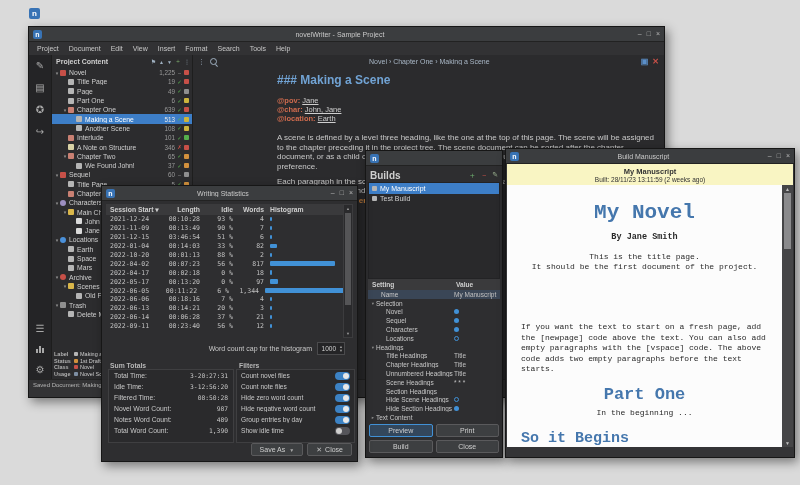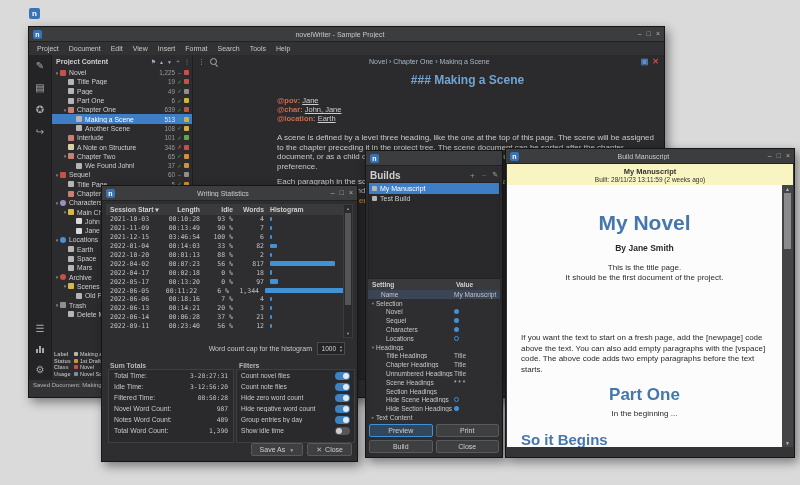--- a/index.html
+++ b/index.html
@@ -44,21 +44,21 @@
   #statusbar{position:absolute;left:0;right:0;bottom:0;height:18px;background:#333335;border-top:1px solid #242424;display:flex;align-items:flex-start;padding:2px 0 0 4px;box-sizing:border-box;}
   #statusbar span{font-size:6px;color:#b5b5b5;}
   #editor{flex:1;position:relative;background:#2b2b2d;}
   #edhead{height:13px;display:flex;align-items:center;padding:0 3px;}
   .edh-i{font-size:7px;color:#9fb0c0;margin:0 2px;}
   .lens{width:5px;height:5px;border:1px solid #9fb0c0;border-radius:50%;position:relative;margin:0 3px;}
   .lens::after{content:"";position:absolute;width:3px;height:1px;background:#9fb0c0;transform:rotate(45deg);left:4px;top:6px;}
   #breadcrumb{flex:1;text-align:center;font-size:7px;color:#a9b7c6;white-space:nowrap;overflow:hidden;}
   .edx{font-size:8px;font-weight:bold;margin:0 2px;}
   #edcontent{position:absolute;top:16px;left:84px;right:6px;}
-  #edheading{font-size:12px;font-weight:bold;color:#71a3d4;margin:2px 0 10px;text-align:center;}
+  #edheading{font-size:12px;font-weight:bold;color:#71a3d4;margin:2px 0 10px;}
   .tagline{font-size:7.5px;line-height:8.8px;}
   .tagkey{color:#cf6b4e;font-weight:bold;}
   .tagval{color:#cfcfcf;text-decoration:underline;}
   #para1{font-size:8px;line-height:9.4px;color:#c8c8c8;margin-top:10px;}
   #para2{margin-top:6px;font-size:8px;line-height:9.4px;color:#c8c8c8;white-space:nowrap;overflow:hidden;}
   .s-n{color:#c8c8c8;}.s-b{color:#ca8341;font-weight:bold;}
   .s-i{color:#ca8341;font-style:italic;}.s-bi{color:#ca8341;font-weight:bold;font-style:italic;}
   
   #ws{left:101px;top:185px;width:257px;height:277px;z-index:3;}
   #wshead{position:absolute;top:18px;left:4px;right:4px;height:11px;background:#3a3a3c;display:flex;align-items:center;font-size:6.8px;color:#cfcfcf;font-weight:bold;}
@@ -114,21 +114,21 @@
   .dot{width:5px;height:5px;border-radius:50%;background:#4191d6;}
   .dot.off{background:transparent;border:1px solid #4191d6;box-sizing:border-box;}
   #bldbtns{position:absolute;left:3px;right:3px;bottom:4px;display:grid;grid-template-columns:1fr 1fr;gap:3px;}
   .btn.focus{border-color:#4191d6;background:#33475c;}
   
   #preview{left:505px;top:148px;width:290px;height:310px;z-index:4;background:#343436;}
   #banner{position:absolute;top:15px;left:1px;right:1px;height:21px;background:#f9f5c3;text-align:center;color:#333;}
   #banner .b1{font-size:7.5px;font-weight:bold;margin-top:3px;}
   #banner .b2{font-size:6.5px;}
   #page{position:absolute;top:36px;left:1px;right:12px;bottom:10px;background:#fcfcfc;color:#2a2a2a;overflow:hidden;}
-  #pagein{padding:14px 14px 0 14px;}
+  #pagein{padding:4px 14px 0 14px;font-family:Liberation Mono, monospace;}
   .pv-h1{font-size:21px;font-weight:bold;color:#4577ad;text-align:center;margin:12px 0 8px;}
   .pv-by{font-size:8.5px;font-weight:bold;text-align:center;margin-bottom:10px;}
   .pv-c{font-size:8px;text-align:center;line-height:10px;}
   .pv-vs{height:42px;}
   .pv-p{font-size:8px;line-height:10.5px;margin:8px 0;}
   .pv-h2c{font-size:17px;font-weight:bold;color:#4577ad;text-align:center;margin:10px 0 4px;}
   .pv-h2{font-size:15px;font-weight:bold;color:#4577ad;margin:12px 0 4px;}
   #pvsb{position:absolute;top:36px;right:1px;width:11px;bottom:10px;background:#454547;}
   #pvsb .thumb{position:absolute;left:2px;right:2px;top:8px;height:56px;background:#8a8a8c;}
   #pvsb .a{position:absolute;left:0;right:0;font-size:5px;color:#c0c0c0;text-align:center;}
@@ -576,37 +576,37 @@
   </div>
   <div id="wshead">
       <span class="wc-date">Session Start ▾</span>
       <span class="wc-len">Length</span>
       <span class="wc-idle">Idle</span>
       <span class="wc-words">Words</span>
       <span class="wc-hist">Histogram</span>
     </div>
   <div id="wsrows">
       <div class="wsrow">
-        <span class="wc-date">2021-10-03</span>
+        <span class="wc-date">2021-12-24</span>
         <span class="wc-len">00:10:28</span>
         <span class="wc-idle">93 %</span>
         <span class="wc-words">4</span>
         <span class="wc-hist"><span class="bar" style="display: inline-block; width: 1.5px;"></span></span>
       </div>
       <div class="wsrow">
         <span class="wc-date">2021-11-09</span>
         <span class="wc-len">00:13:49</span>
         <span class="wc-idle">90 %</span>
         <span class="wc-words">7</span>
         <span class="wc-hist"><span class="bar" style="display: inline-block; width: 1.5px;"></span></span>
       </div>
       <div class="wsrow">
         <span class="wc-date">2021-12-15</span>
         <span class="wc-len">03:46:54</span>
-        <span class="wc-idle">100 %</span>
+        <span class="wc-idle">51 %</span>
         <span class="wc-words">6</span>
         <span class="wc-hist"><span class="bar" style="display: inline-block; width: 1.5px;"></span></span>
       </div>
       <div class="wsrow">
         <span class="wc-date">2022-01-04</span>
         <span class="wc-len">00:14:03</span>
         <span class="wc-idle">33 %</span>
         <span class="wc-words">82</span>
         <span class="wc-hist"><span class="bar" style="display: inline-block; width: 6.56px;"></span></span>
       </div>

